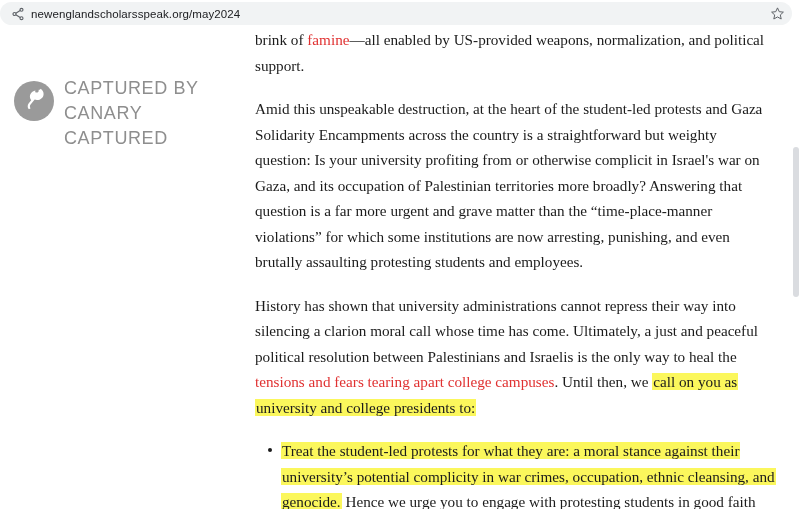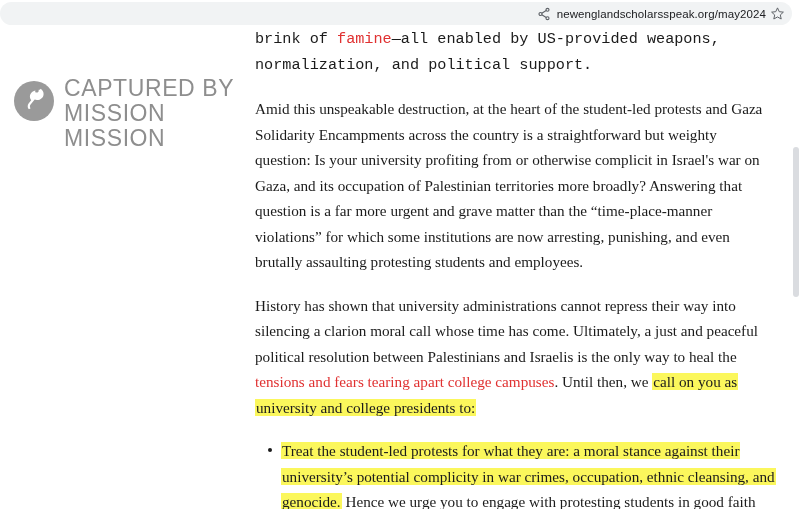--- a/index.html
+++ b/index.html
@@ -26,21 +26,20 @@
     border-radius: 12px;
     display: flex;
     align-items: center;
   }
   .urlbar-left {
     display: flex;
     align-items: center;
     flex: 1 1 auto;
     min-width: 0;
     padding-left: 11px;
-    justify-content: flex-end;
   }
   .share-icon {
     width: 14px; height: 14px;
     flex: 0 0 auto;
     margin-right: 6px;
     position: relative;
     color: #5f6368;
   }
   .share-icon svg { display: block; }
   .url-text {
@@ -84,39 +83,39 @@
     border-radius: 50%;
     background: #9a9a9a;
     flex: 0 0 auto;
     margin-top: 5px;
     position: relative;
   }
   .badge-logo svg { position: absolute; top: 7px; left: 8px; }
   .badge-text {
     margin-left: 10px;
     font-family: "Liberation Sans", sans-serif;
-    font-size: 23px;
+    font-size: 18px;
     line-height: 25px;
     color: #8e8e8e;
     letter-spacing: 0.6px;
   }
 
   
   .article {
     position: absolute;
     top: 0; left: 255px;
     width: 520px;
     font-family: "Liberation Serif", serif;
     font-size: 15.2px;
     line-height: 25.5px;
     color: #1b1b1b;
     text-align: left;
   }
   .article p { margin: 0 0 18px 0; }
-  .p-first { margin-top: 2px; font-family: Liberation Mono, monospace; }
+  .p-first { margin-top: 2px; }
   .bold { font-weight: normal; }
   .red { color: #e03131; }
   .hl {
     background: #fbf75c;
     padding: 0 1px;
     box-decoration-break: clone;
     -webkit-box-decoration-break: clone;
   }
   ul.bullets {
     margin: 0;
@@ -180,21 +179,21 @@
 <div class="page">
 
   <div class="badge">
     <div class="badge-logo">
       <svg width="24" height="26" viewBox="0 0 24 26">
         <path d="M14.5 2.5c-3.6 0-6.6 2.6-6.6 6.1 0 1.4.5 2.6 1.3 3.6l-2.6 3.3c-.6.8-.9 1.7-.9 2.7 0 1.2.5 2.3 1.3 3.1l1.6-1c-.4-.5-.7-1.2-.7-1.9 0-.6.2-1.2.5-1.6l4.3-5.3c.7.3 1.5.5 2.3.5 3.6 0 6.6-2.6 6.6-6.1 0-2.2-1.2-4.1-3-5.2-.3.7-.9 1.2-1.7 1.2-.1 0-.3 0-.4-.1.1.3.2.6.2.9 0 1-.8 1.8-1.8 1.8S13.2 4.5 13.2 3.5c0-.3.1-.7.2-1z" fill="#ffffff"></path>
       </svg>
     </div>
     <div class="badge-text">
       <div>CAPTURED BY</div>
-      <div>MISSION MISSION</div>
+      <div>CANARY CAPTURED</div>
     </div>
   </div>
 
   <div class="article">
 
     <p class="p-first"><span>brink of </span><span class="red">famine</span><span>—all enabled by US-provided weapons, normalization, and political support.</span></p>
 
     <p><span>Amid this unspeakable destruction, at the heart of the student-led protests and Gaza Solidarity Encampments across the country is a straightforward but weighty question: Is your university profiting from or otherwise complicit in Israel's war on Gaza, and its occupation of Palestinian territories more broadly? </span><span class="bold">Answering that question is a far more urgent and grave matter than the “time-place-manner violations” for which some institutions are now arresting, punishing, and even brutally assaulting protesting students and employees.</span></p>
 
     <p><span>History has shown that university administrations cannot repress their way into silencing a clarion moral call whose time has come. Ultimately, a just and peaceful political resolution between Palestinians and Israelis is the only way to heal the </span><span class="red">tensions and fears tearing apart college campuses</span><span>. Until then, we </span><span class="hl">call on you as university and college presidents to:</span></p>

